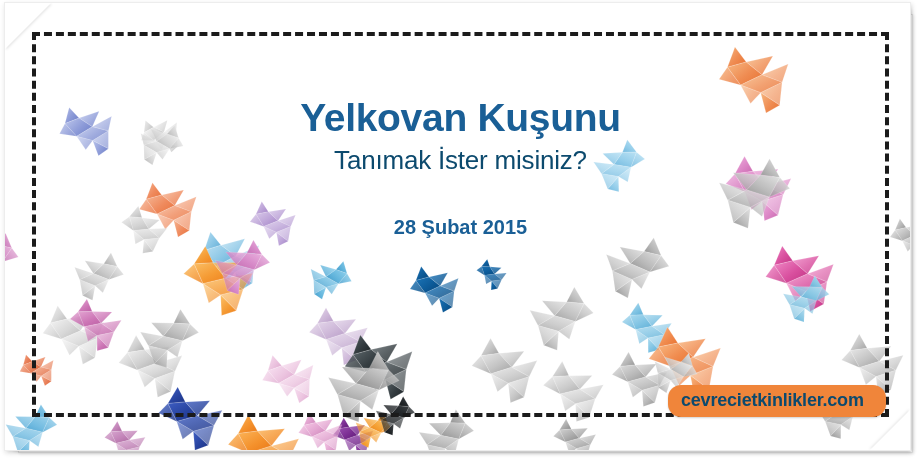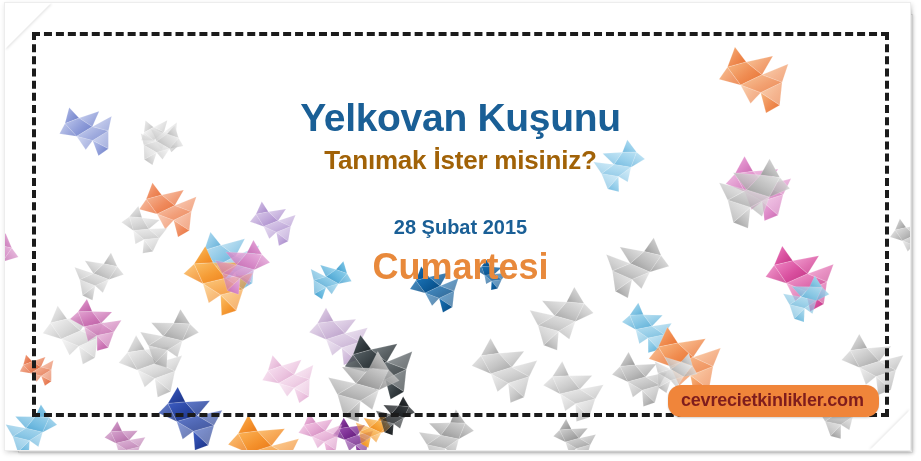--- a/index.html
+++ b/index.html
@@ -48,39 +48,39 @@
   
   .text-block{
     position:absolute;left:0;top:98px;width:921px;
     text-align:center;pointer-events:none;
   }
   .title{
     font-size:39px;font-weight:bold;color:#1a5f96;
     letter-spacing:-.3px;line-height:1.0;margin:0;
   }
   .subtitle{
-    font-size:26px;font-weight:bold;color:#a16207;
+    font-size:26px;font-weight:normal;color:#0c4a6e;
     letter-spacing:-.2px;line-height:1.0;margin:10px 0 0 0;
   }
   .date{
     font-size:20px;font-weight:bold;color:#1a5f96;
     line-height:1.0;margin:44px 0 0 0;
   }
   .day{
     font-size:36px;font-weight:bold;color:#e8893b;
     line-height:1.0;margin:12px 0 0 0;
   }
 
   
   .watermark{
     position:absolute;left:668px;top:385px;
-    padding:5px 15px 6px 13px;
+    padding:5px 22px 6px 13px;
     background:#f0853a;
     border-radius:13px;
-    color:#7f1d1d;
+    color:#0c4a6e;
     font-size:18px;font-weight:bold;
     letter-spacing:-.2px;
     white-space:nowrap;
     box-shadow:0 1px 2px rgba(0,0,0,.18);
   }
 </style>
 </head>
 <body>
 
 <div id="poster">
@@ -897,18 +897,17 @@
     <div class="fold-tl"></div>
     <div class="fold-br"></div>
   </div>
 
   <div class="dash-frame"></div>
 
   <div class="text-block">
     <p class="title">Yelkovan Kuşunu</p>
     <p class="subtitle">Tanımak İster misiniz?</p>
     <p class="date">28 Şubat 2015</p>
-    <p class="day">Cumartesi</p>
   </div>
 
   <div class="watermark">cevrecietkinlikler.com</div>
 
 </div>
 
 </body></html>

